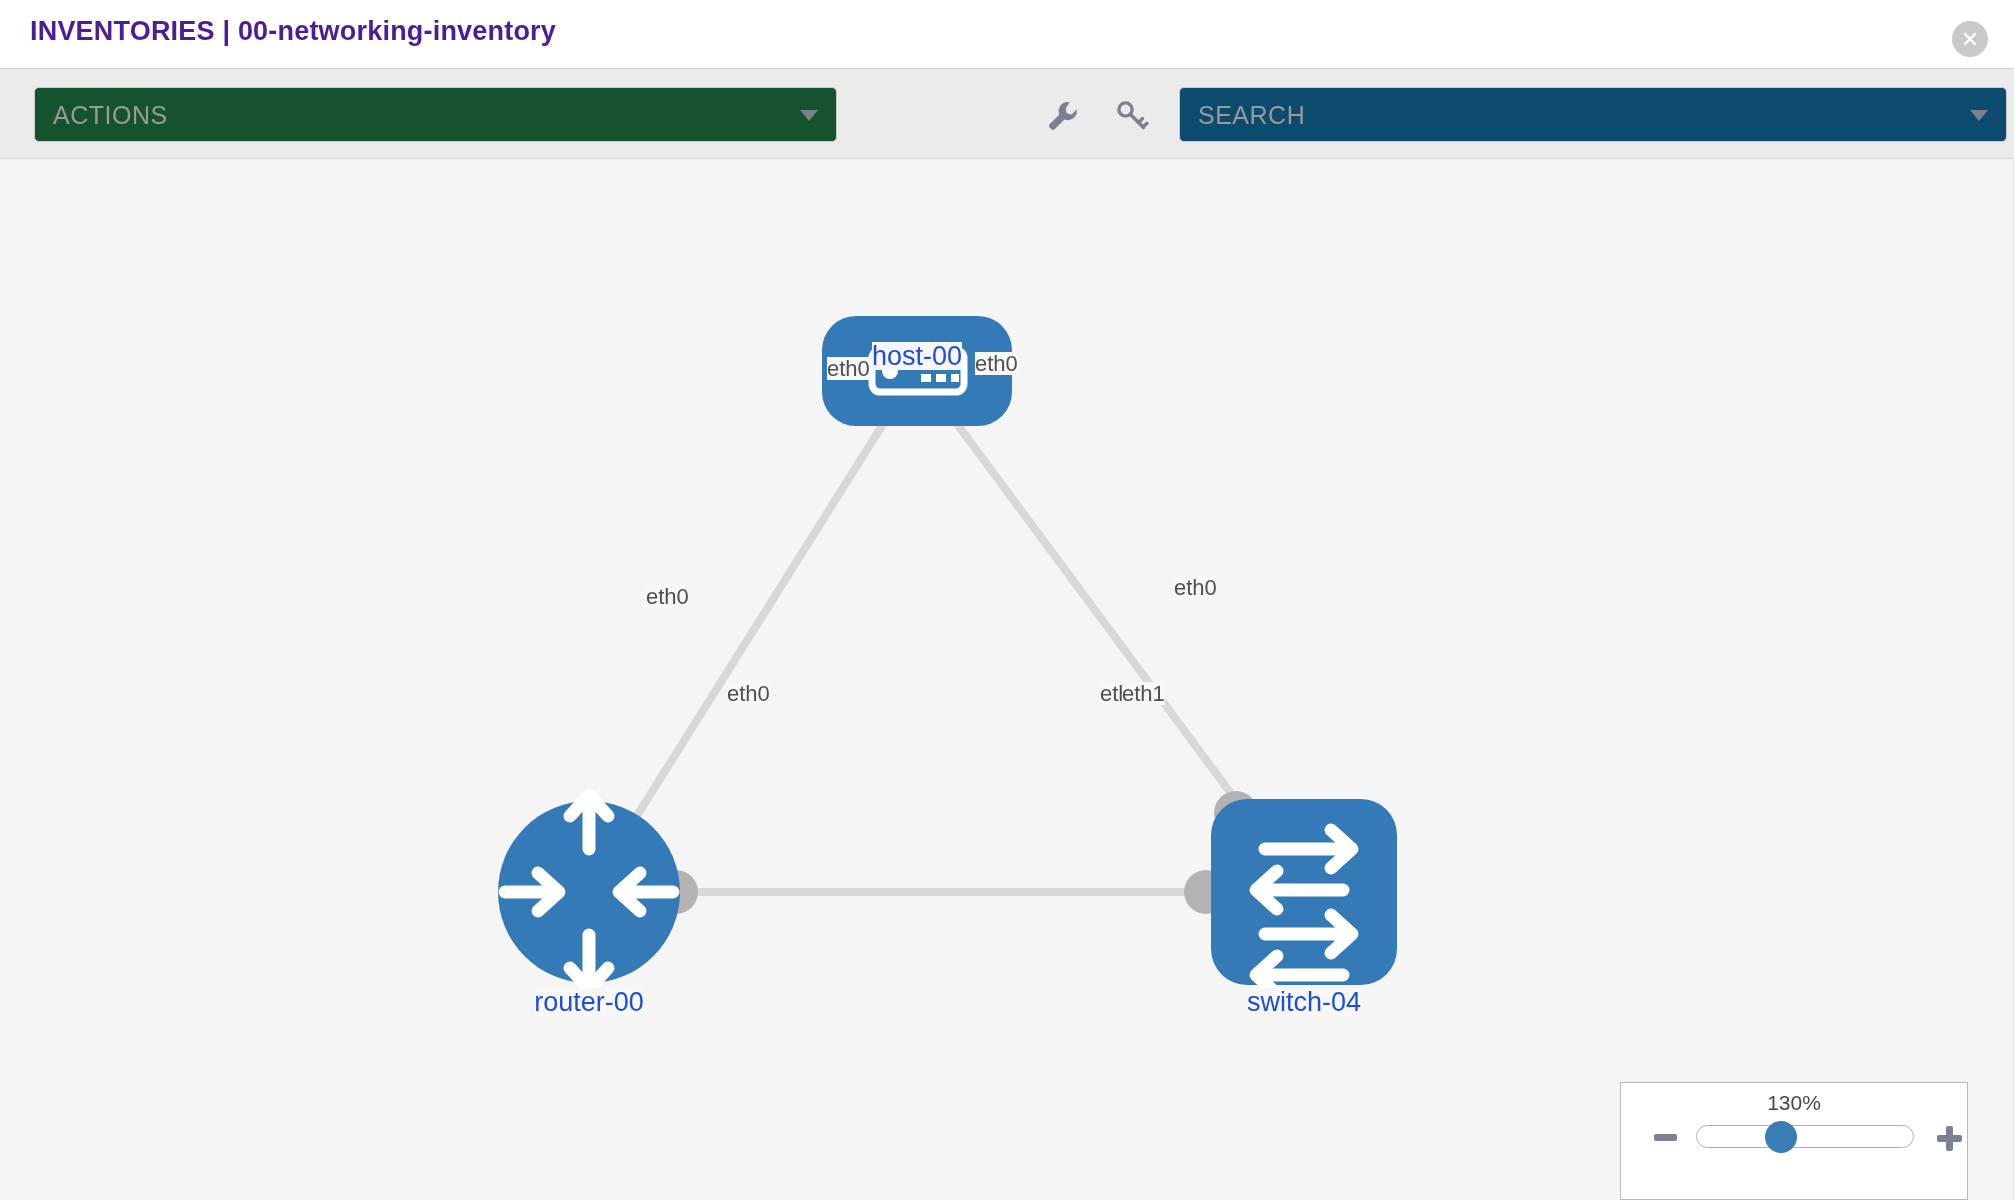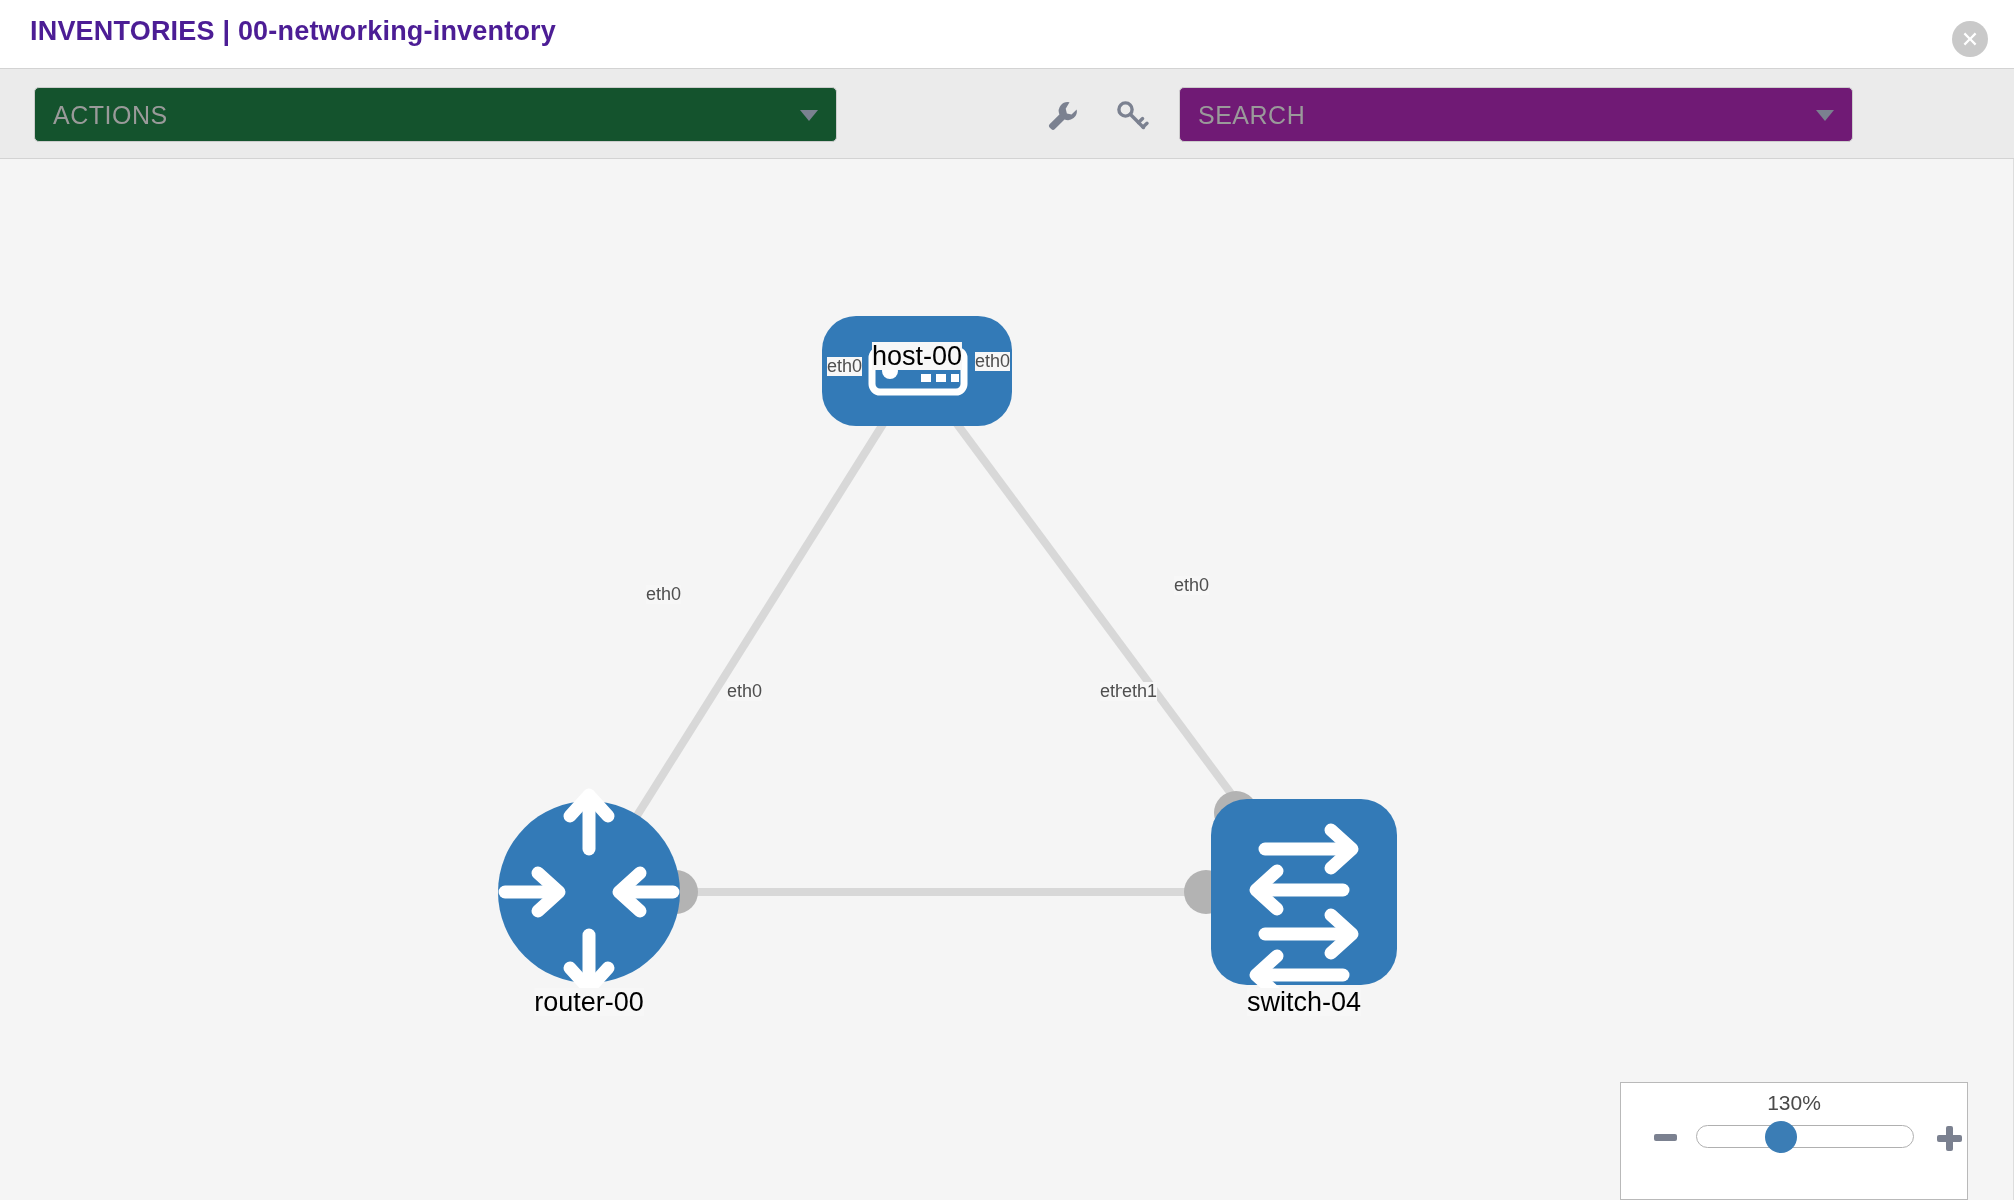--- a/index.html
+++ b/index.html
@@ -60,22 +60,22 @@
     border-top: 11px solid #7b8190;
   }
   .tool-icon {
     position: absolute; top: 28px;
     width: 36px; height: 36px; cursor: pointer;
   }
   .tool-icon.wrench { left: 1044px; }
   .tool-icon.key    { left: 1113px; }
   .search-box {
     position: absolute; left: 1179px; top: 18px;
-    width: 674px; height: 55px;
-    background: #701a75;
+    width: 828px; height: 55px;
+    background: #0c4a6e;
     border: 1px solid #cccccc;
     border-radius: 5px;
     cursor: text;
   }
   .search-box .ph {
     position: absolute; left: 18px; top: 13px;
     font-size: 25px; color: #9a9a9a; letter-spacing: 0.5px;
   }
 
   
@@ -84,29 +84,29 @@
     width: 2014px; height: 1041px;
     background: #f5f5f5;
     border-right: 1px solid #dddddd;
     overflow: hidden;
   }
   .graph-svg { position: absolute; left: 0; top: 0; }
 
   
   .node-label {
     position: absolute;
-    font-size: 27px; color: #000000;
+    font-size: 27px; color: #1d4ed8;
     background: #f7f7f7;
     white-space: nowrap;
     transform: translateX(-50%);
     line-height: 1.05;
   }
   .edge-label {
     position: absolute;
-    font-size: 18px; color: #4f4f4f;
+    font-size: 22px; color: #4f4f4f;
     background: #f7f7f7;
     white-space: nowrap;
     line-height: 1.05;
   }
 
   
   .zoom-panel {
     position: absolute; left: 1620px; top: 1082px;
     width: 348px; height: 118px;
     background: #ffffff;

